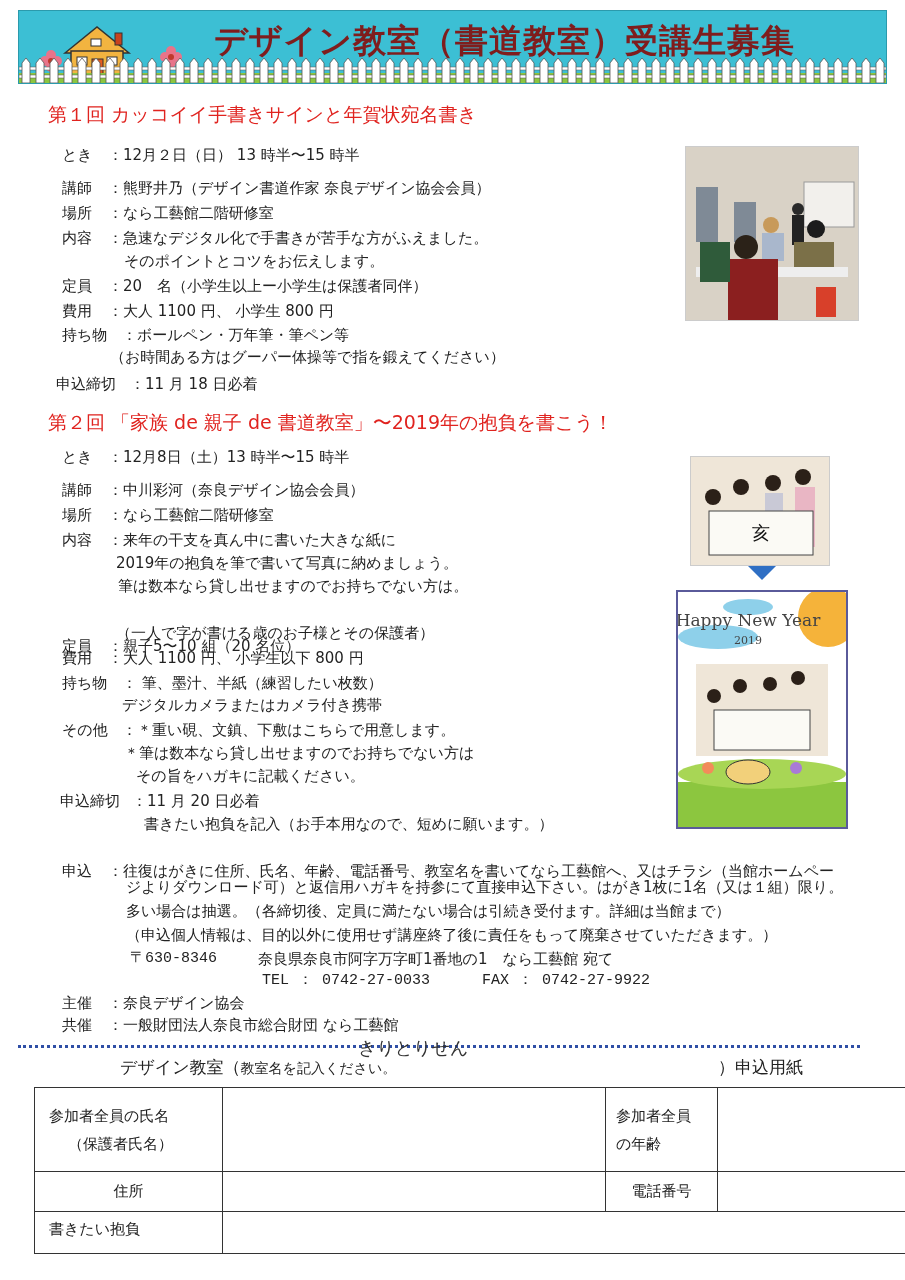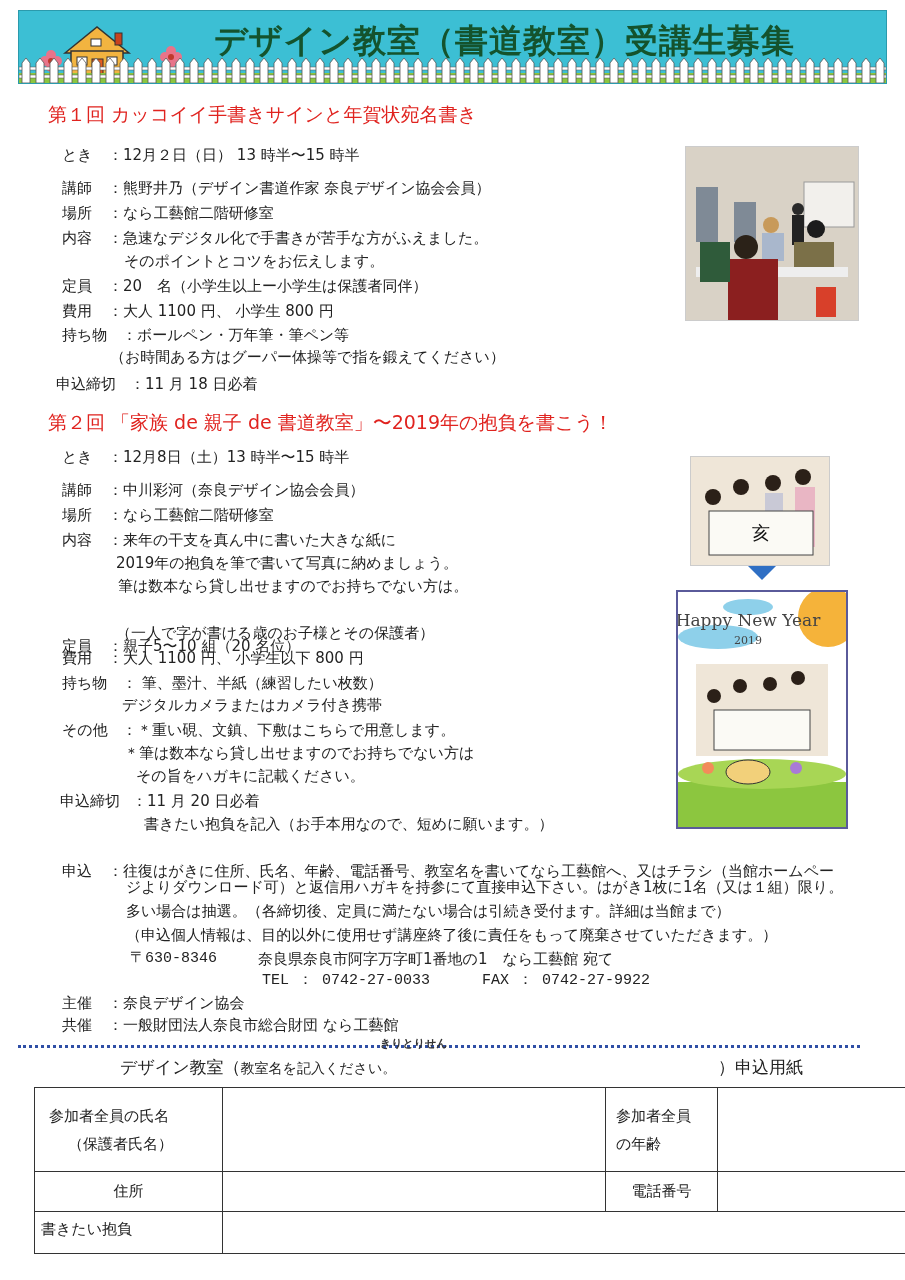--- a/index.html
+++ b/index.html
@@ -12,21 +12,21 @@
 
   
   .banner {
     left: 18px; top: 10px; width: 867px; height: 72px;
     background: #3cbfd4;
     border: 1px solid #2b9aac;
     overflow: hidden;
   }
   .banner-title {
     position: absolute; left: 195px; top: 8px;
-    color: #14532d; font-size: 33px; font-weight: bold; letter-spacing: 1px;
+    color: #7f1d1d; font-size: 33px; font-weight: bold; letter-spacing: 1px;
     white-space: nowrap;
   }
   .fence {
     position: absolute; left: 0; bottom: 0; width: 100%; height: 26px;
   }
   .grass { position: absolute; left: 0; bottom: 0; width: 100%; height: 10px; background: #8cc63f; }
   .house { position: absolute; left: 38px; top: 12px; }
   .flower { position: absolute; }
 
   
@@ -38,21 +38,21 @@
   .val { display: inline-block; }
   .cont { left: 124px; font-size: 15px; white-space: nowrap; line-height: 20px; }
 
   .photo { border: 1px solid #ccc; overflow: hidden; }
 
   .cutline {
     left: 18px; top: 1045px; width: 842px; height: 0;
     border-top: 3px dotted #2f4fa6;
   }
   .cut-label {
-    left: 380px; top: 1036px; font-size: 11px; color: #333; background: transparent; font-weight: bold;
+    left: 358px; top: 1036px; font-size: 18px; color: #333; background: transparent;
   }
 
   table.form {
     position: absolute; left: 34px; top: 1087px; width: 897px;
     border-collapse: collapse; font-size: 15px;
   }
   table.form td { border: 1.5px solid #333; vertical-align: middle; }
 </style>
 </head>
 <body>
@@ -259,17 +259,17 @@
     </td>
     <td></td>
   </tr>
   <tr style="height:40px;">
     <td style="text-align:center;">住所</td>
     <td></td>
     <td style="text-align:center;">電話番号</td>
     <td></td>
   </tr>
   <tr style="height:42px;">
-    <td style="padding-left:6px; vertical-align:top; padding-top:8px;">書きたい抱負</td>
+    <td style="padding-left:14px; vertical-align:top; padding-top:8px;">書きたい抱負</td>
     <td colspan="3"></td>
   </tr>
 </tbody>
   </table>
 
 </body></html>

